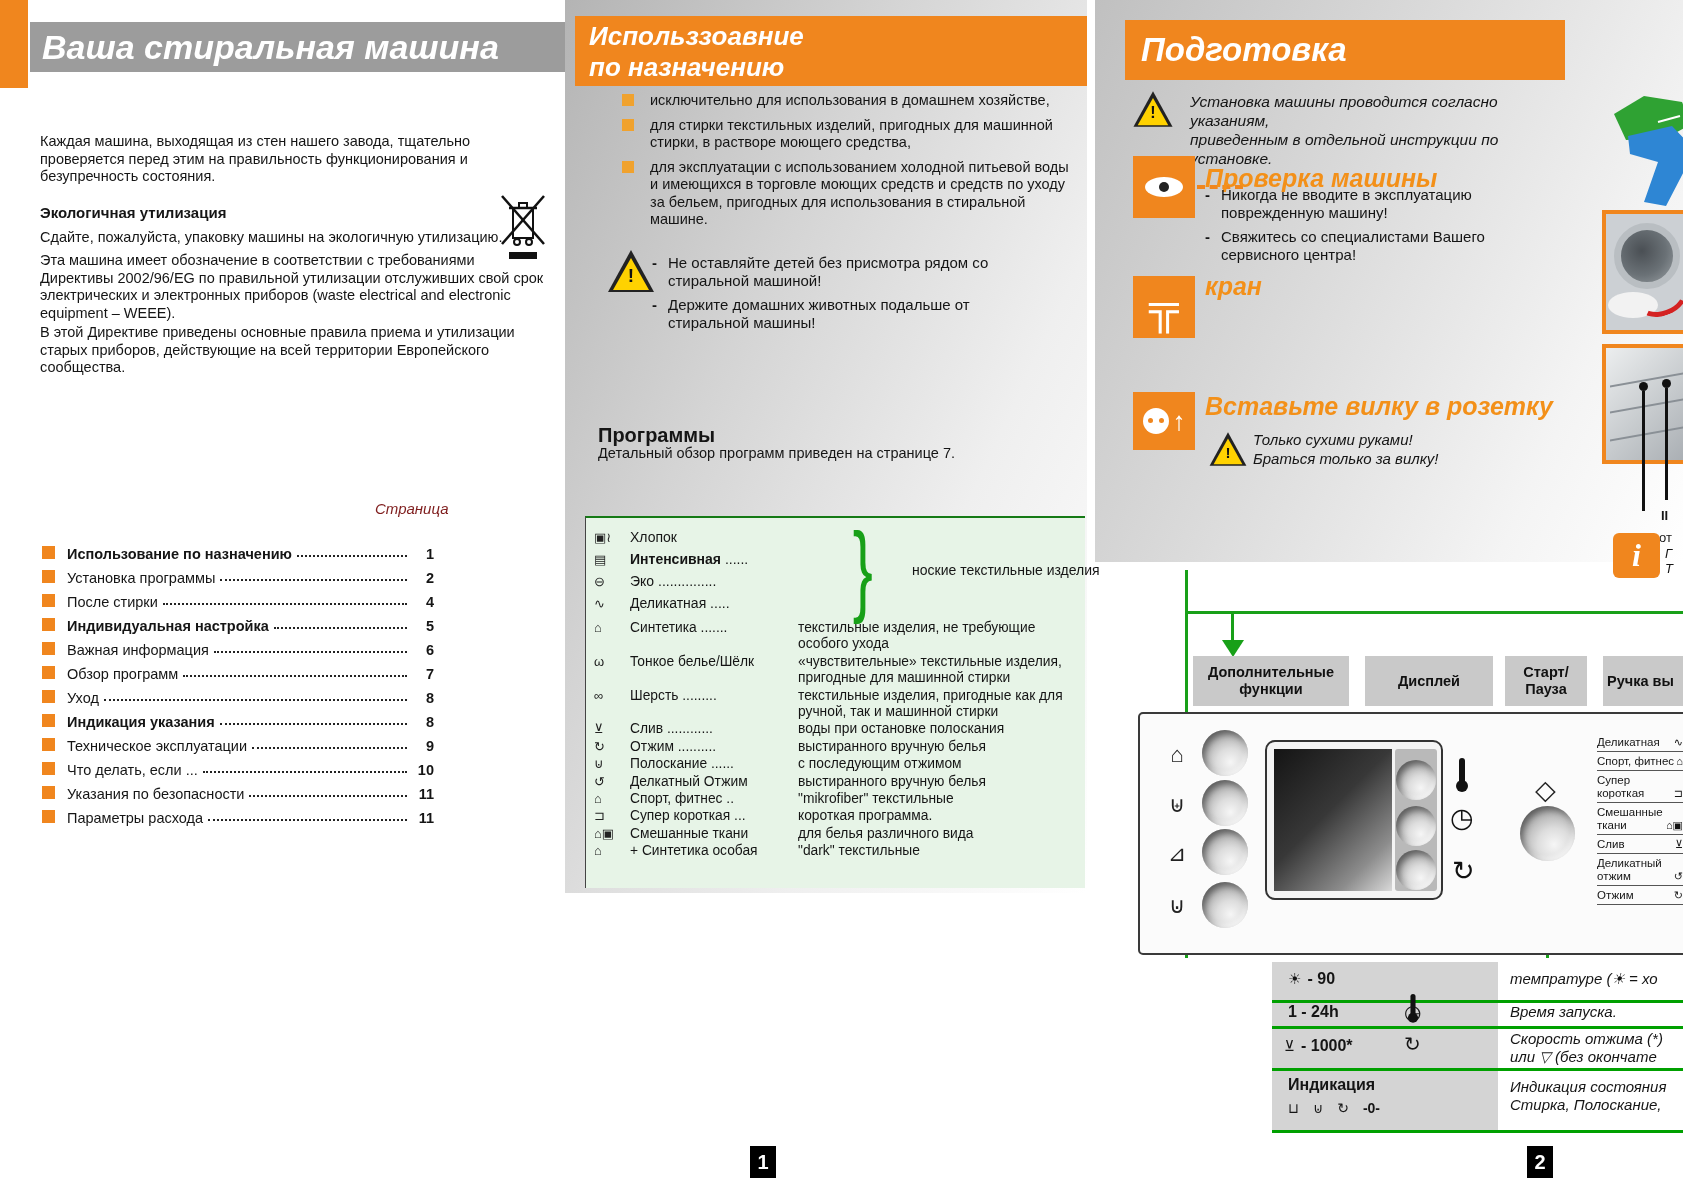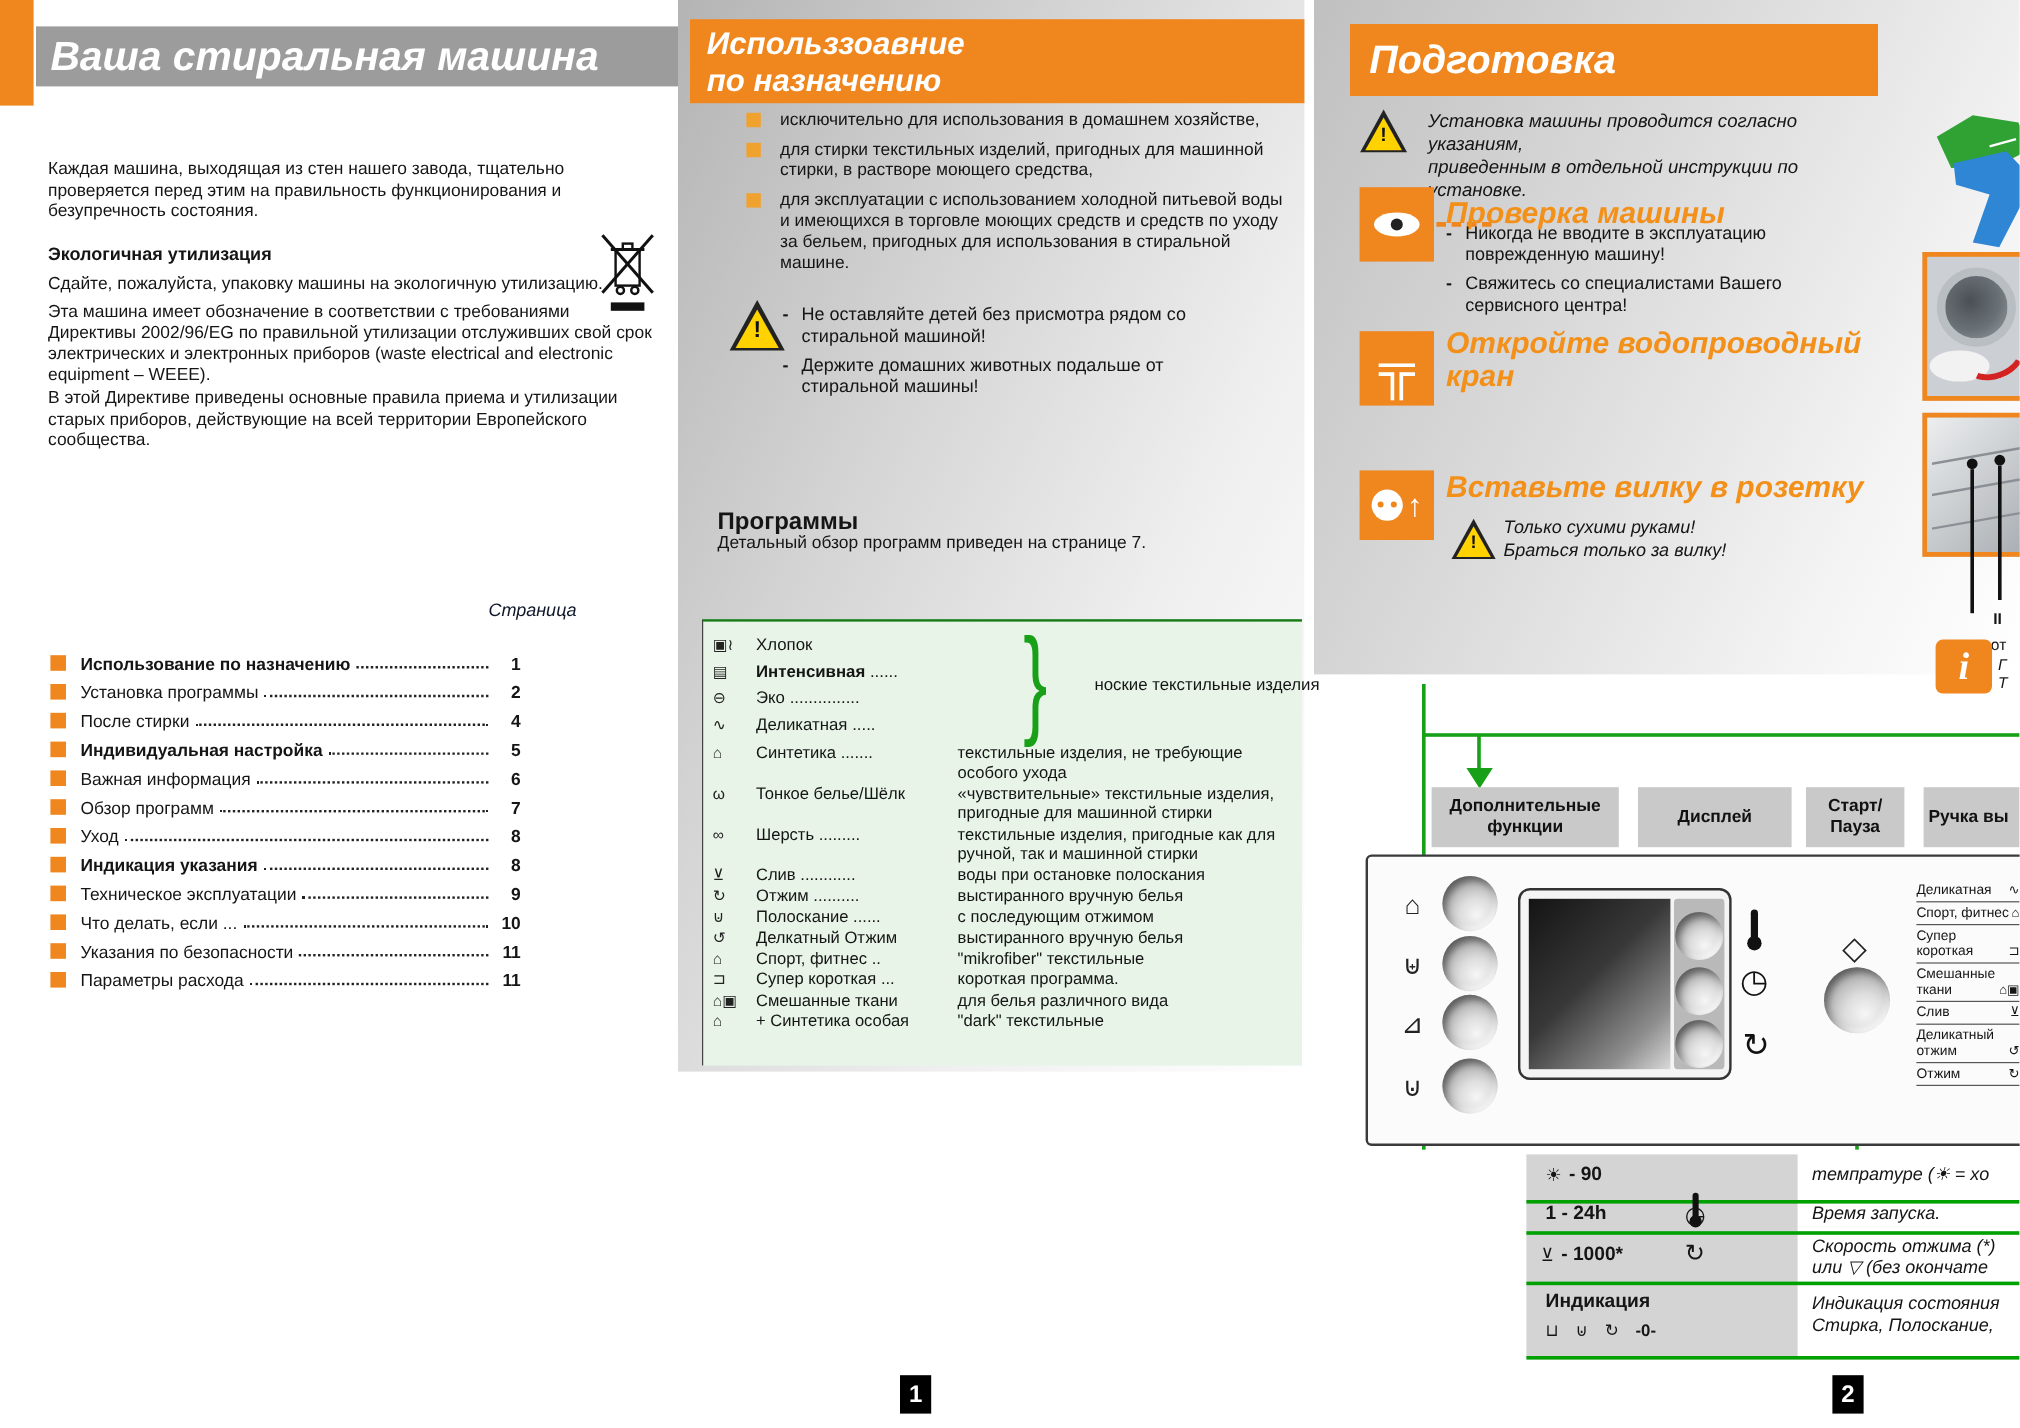--- a/index.html
+++ b/index.html
@@ -26,21 +26,21 @@
 
   
   .para{font-size:14.5px;line-height:17.5px;margin:0;}
   .intro1{left:40px;top:84px;width:505px;}
   .intro2{left:40px;top:133px;width:505px;}
   .eco-h{left:40px;top:204px;font-size:15px;margin:0;}
   .eco1{left:40px;top:229px;width:505px;}
   .eco2{left:40px;top:252px;width:512px;}
   .eco3{left:40px;top:324px;width:505px;}
   .toc-title{left:40px;top:460px;font-size:46px;font-weight:bold;font-style:italic;color:#9a9a9a;}
-  .toc-pagelbl{left:375px;top:500px;font-size:15px;color:#0f172a;margin-left:32px;}
+  .toc-pagelbl{left:375px;top:500px;font-size:15px;color:#7f1d1d;}
   .toc-list{left:42px;top:538px;width:392px;}
   .toc-row{display:flex;align-items:flex-end;height:24px;font-size:14.5px;}
   .toc-sq{width:13px;height:13px;background:#F0861E;flex:none;margin:0 12px 3px 0;}
   .toc-label{white-space:nowrap;}
   .toc-leader{flex:1;border-bottom:2px dotted #222;margin:0 5px 5px 5px;}
   .toc-page{font-weight:bold;width:22px;text-align:right;}
 
   
   .bullets{left:622px;top:92px;width:452px;}
   .bullet{display:flex;margin-bottom:7px;font-size:14.5px;line-height:17.5px;}
@@ -367,21 +367,20 @@
   <div class="abs orange-head" style="left:1205px;top:164px;text-align:right;">Проверка машины</div>
   <div class="abs" style="left:1205px;top:186px;width:330px;">
     <div class="ditem">Никогда не вводите в эксплуатацию поврежденную машину!</div>
     <div class="ditem">Свяжитесь со специалистами Вашего сервисного центра!</div>
   </div>
 
   <div class="abs tile" style="left:1133px;top:276px;width:62px;height:62px;">
     <span class="faucet-glyph">╦</span>
   </div>
   <div class="abs orange-head" style="left:1205px;top:272px;">
-    <div>Откройте водопроводный</div>
     <div>кран</div>
   </div>
 
   <div class="abs tile" style="left:1133px;top:392px;width:62px;height:58px;">
     <div class="socket">
         <i></i>
         <i></i>
       </div>
       <span class="plug-up">↑</span>
   </div>

